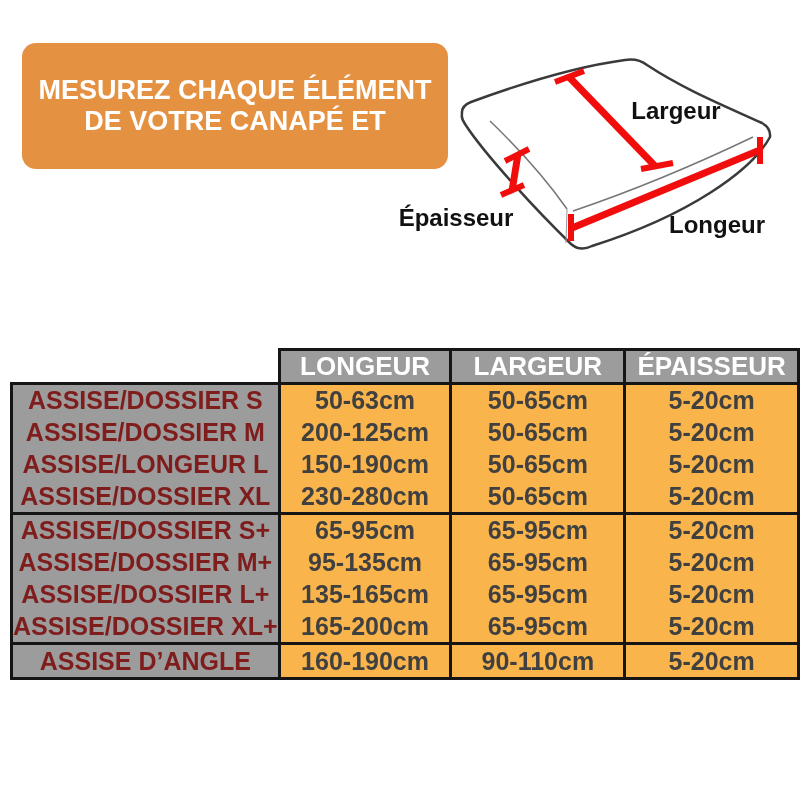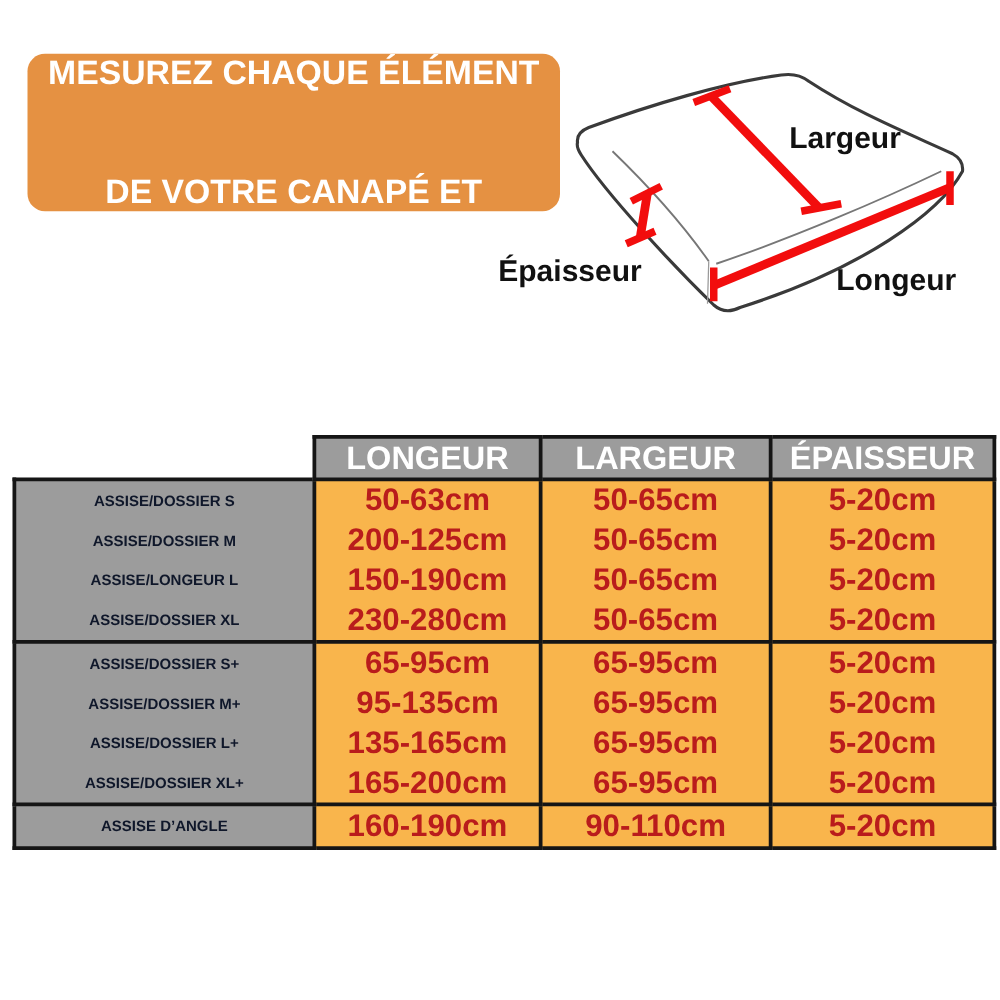--- a/index.html
+++ b/index.html
@@ -12,21 +12,21 @@
   }
 
   
   .banner {
     position: absolute;
     left: 22px; top: 43px;
     width: 426px; height: 126px;
     background: var(--banner-bg, #E59142);
     border-radius: 14px;
     display: flex; flex-direction: column;
-    justify-content: space-between; align-items: center;
+    justify-content: center; align-items: center;
     gap: 0;
   }
   .banner .bline {
     color: #ffffff;
     font-weight: bold;
     font-size: 27px;
     line-height: 31px;
     white-space: nowrap;
     text-align: center;
   }
@@ -69,27 +69,27 @@
   }
   .size-table th {
     background: var(--header-gray, #9C9C9C);
     color: #ffffff;
     font-size: 26px;
     font-weight: bold;
     height: 31px;
   }
   .size-table td.lbl {
     background: var(--header-gray, #9C9C9C);
-    color: #0f172a;
-    font-size: 12px;
+    color: #7f1d1d;
+    font-size: 25px;
     font-weight: bold;
   }
   .size-table td.val {
     background: var(--cell-orange, #F9B54C);
-    color: #b91c1c;
+    color: #404040;
     font-size: 25px;
     font-weight: bold;
   }
   .size-table tr.single td { height: 32px; }
   .cline {
     height: 31.75px;
     display: flex;
     align-items: center;
     justify-content: center;
     white-space: nowrap;

